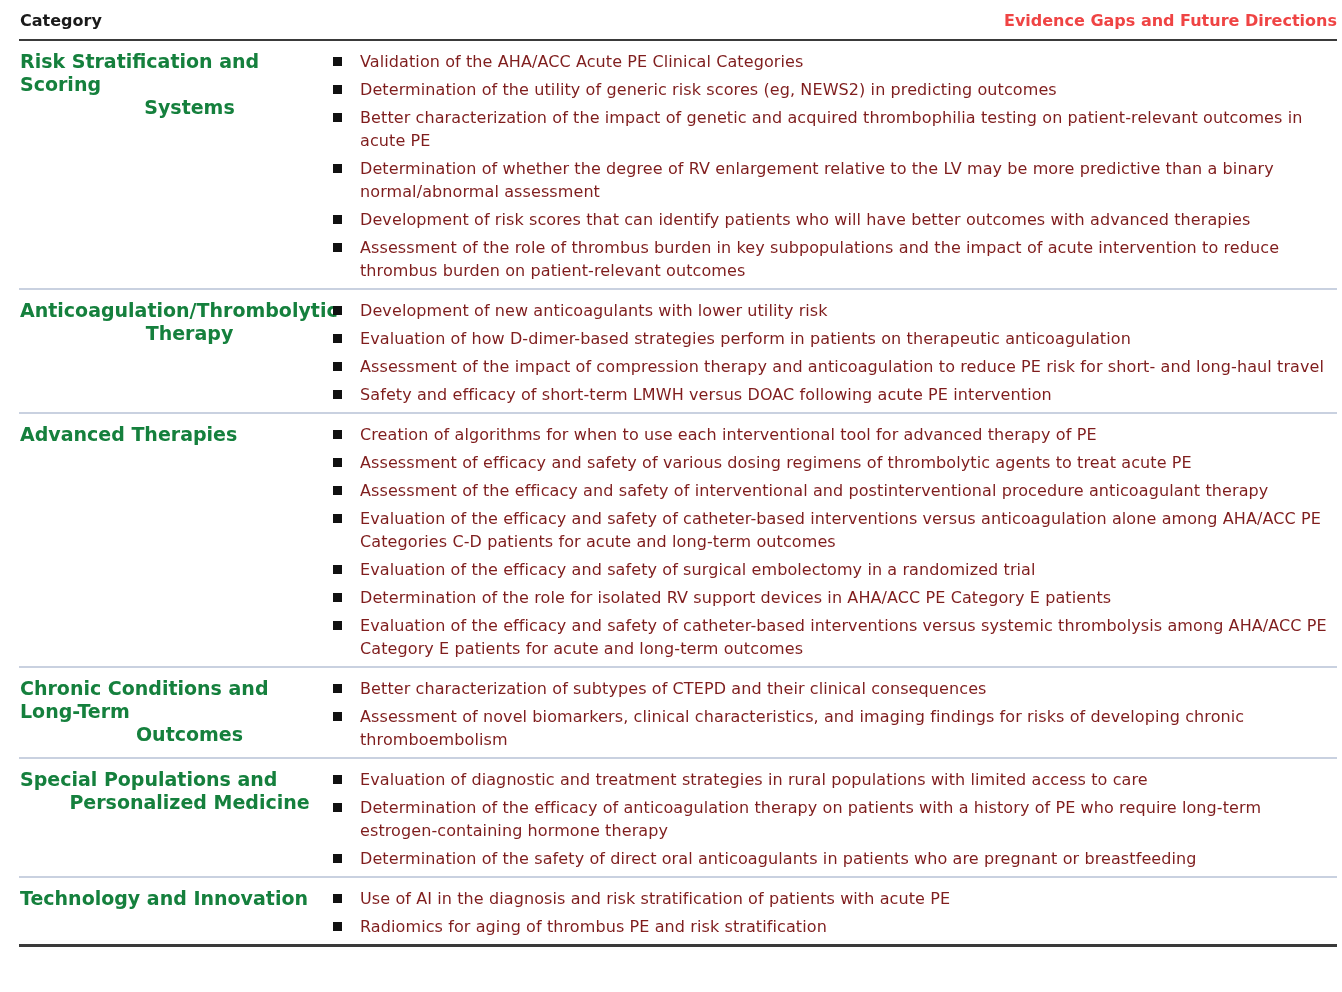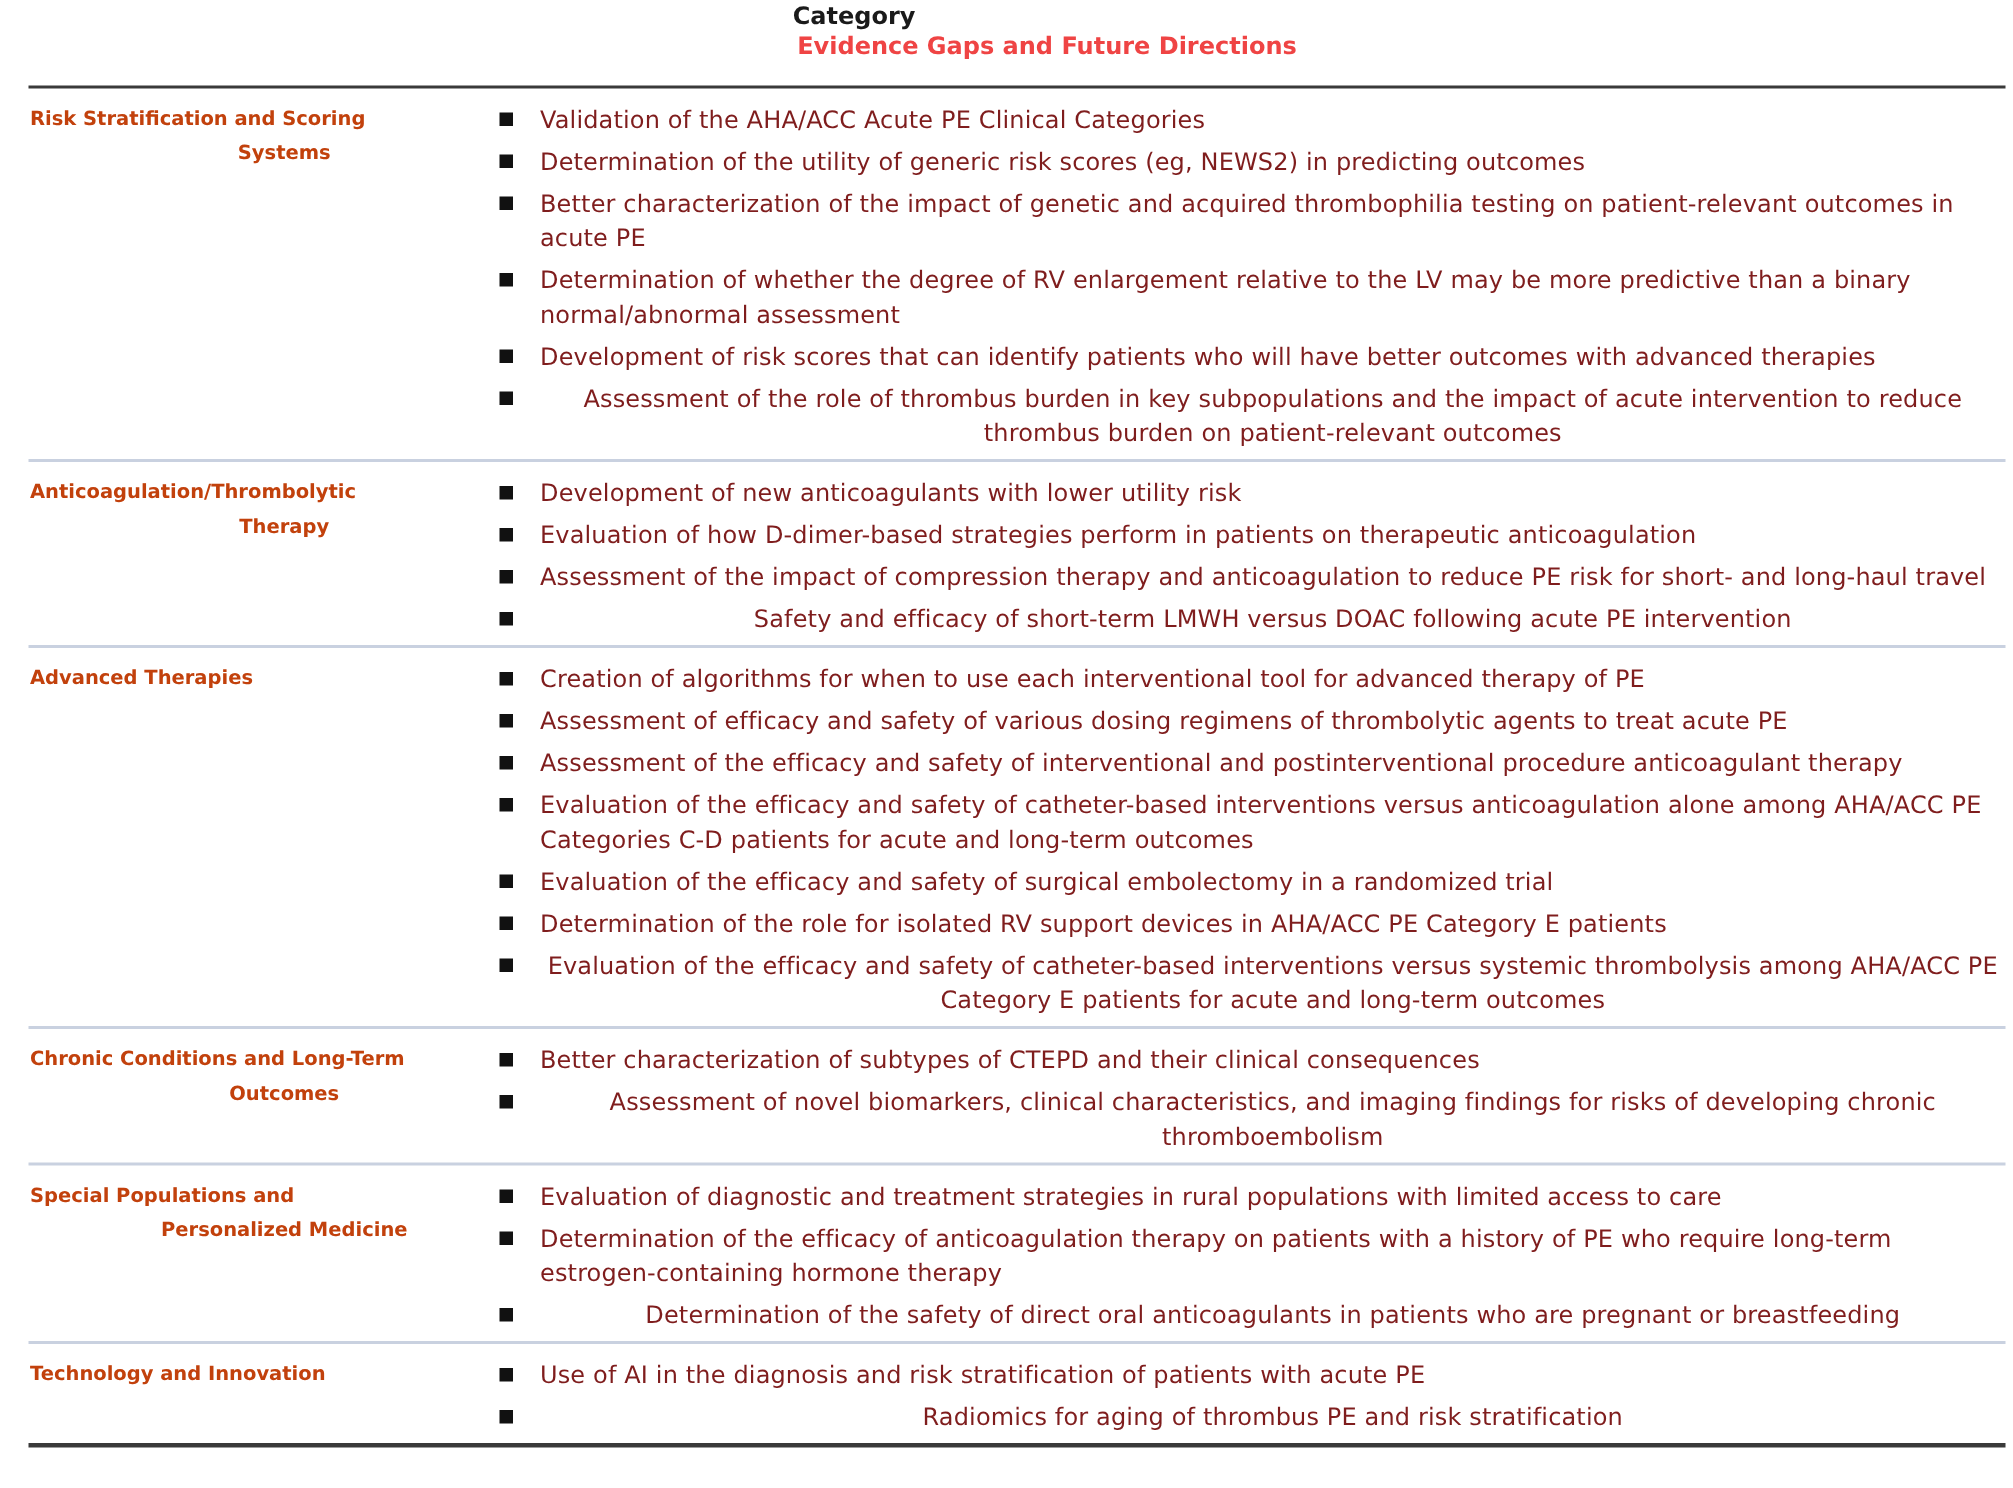--- a/index.html
+++ b/index.html
@@ -16,25 +16,24 @@
       position: relative;
     }
     .table {
       position: absolute;
       left: 19px;
       top: 0;
       width: 1318px;
     }
     .header {
       display: flex;
-      height: 59px;
+      height: 41px;
       align-items: center;
       border-bottom: 2px solid #3a3a3a;
       box-sizing: border-box;
-      flex-direction: column;
     }
     .header .hcat {
       width: 300px;
       font-weight: bold;
       font-size: 16px;
       color: #1a1a1a;
       padding-left: 1px;
       padding-top: 1px;
     }
     .header .hgap {
@@ -53,23 +52,23 @@
       padding-top: 9px;
       padding-bottom: 6px;
     }
     .row.last {
       border-bottom: 3px solid #3a3a3a;
     }
     .cat {
       width: 310px;
       flex: none;
       font-weight: bold;
-      font-size: 13px;
+      font-size: 19px;
       line-height: 23px;
-      color: #c2410c;
+      color: #15803d;
       padding-left: 1px;
     }
     .cat .line2 {
       display: block;
       padding-left: 29px;
       text-align: center;
     }
     .items {
       flex: 1;
       list-style: none;
@@ -80,21 +79,20 @@
       position: relative;
       padding-left: 30px;
       font-size: 16px;
       line-height: 23px;
       margin-bottom: 5px;
       color: #7f1d1d;
       letter-spacing: 0.1px;
     }
     .items li:last-child {
       margin-bottom: 0;
-      text-align: center;
     }
     .bullet {
       position: absolute;
       left: 3px;
       top: 7px;
       width: 9px;
       height: 9px;
       background: #111111;
     }
   </style>

